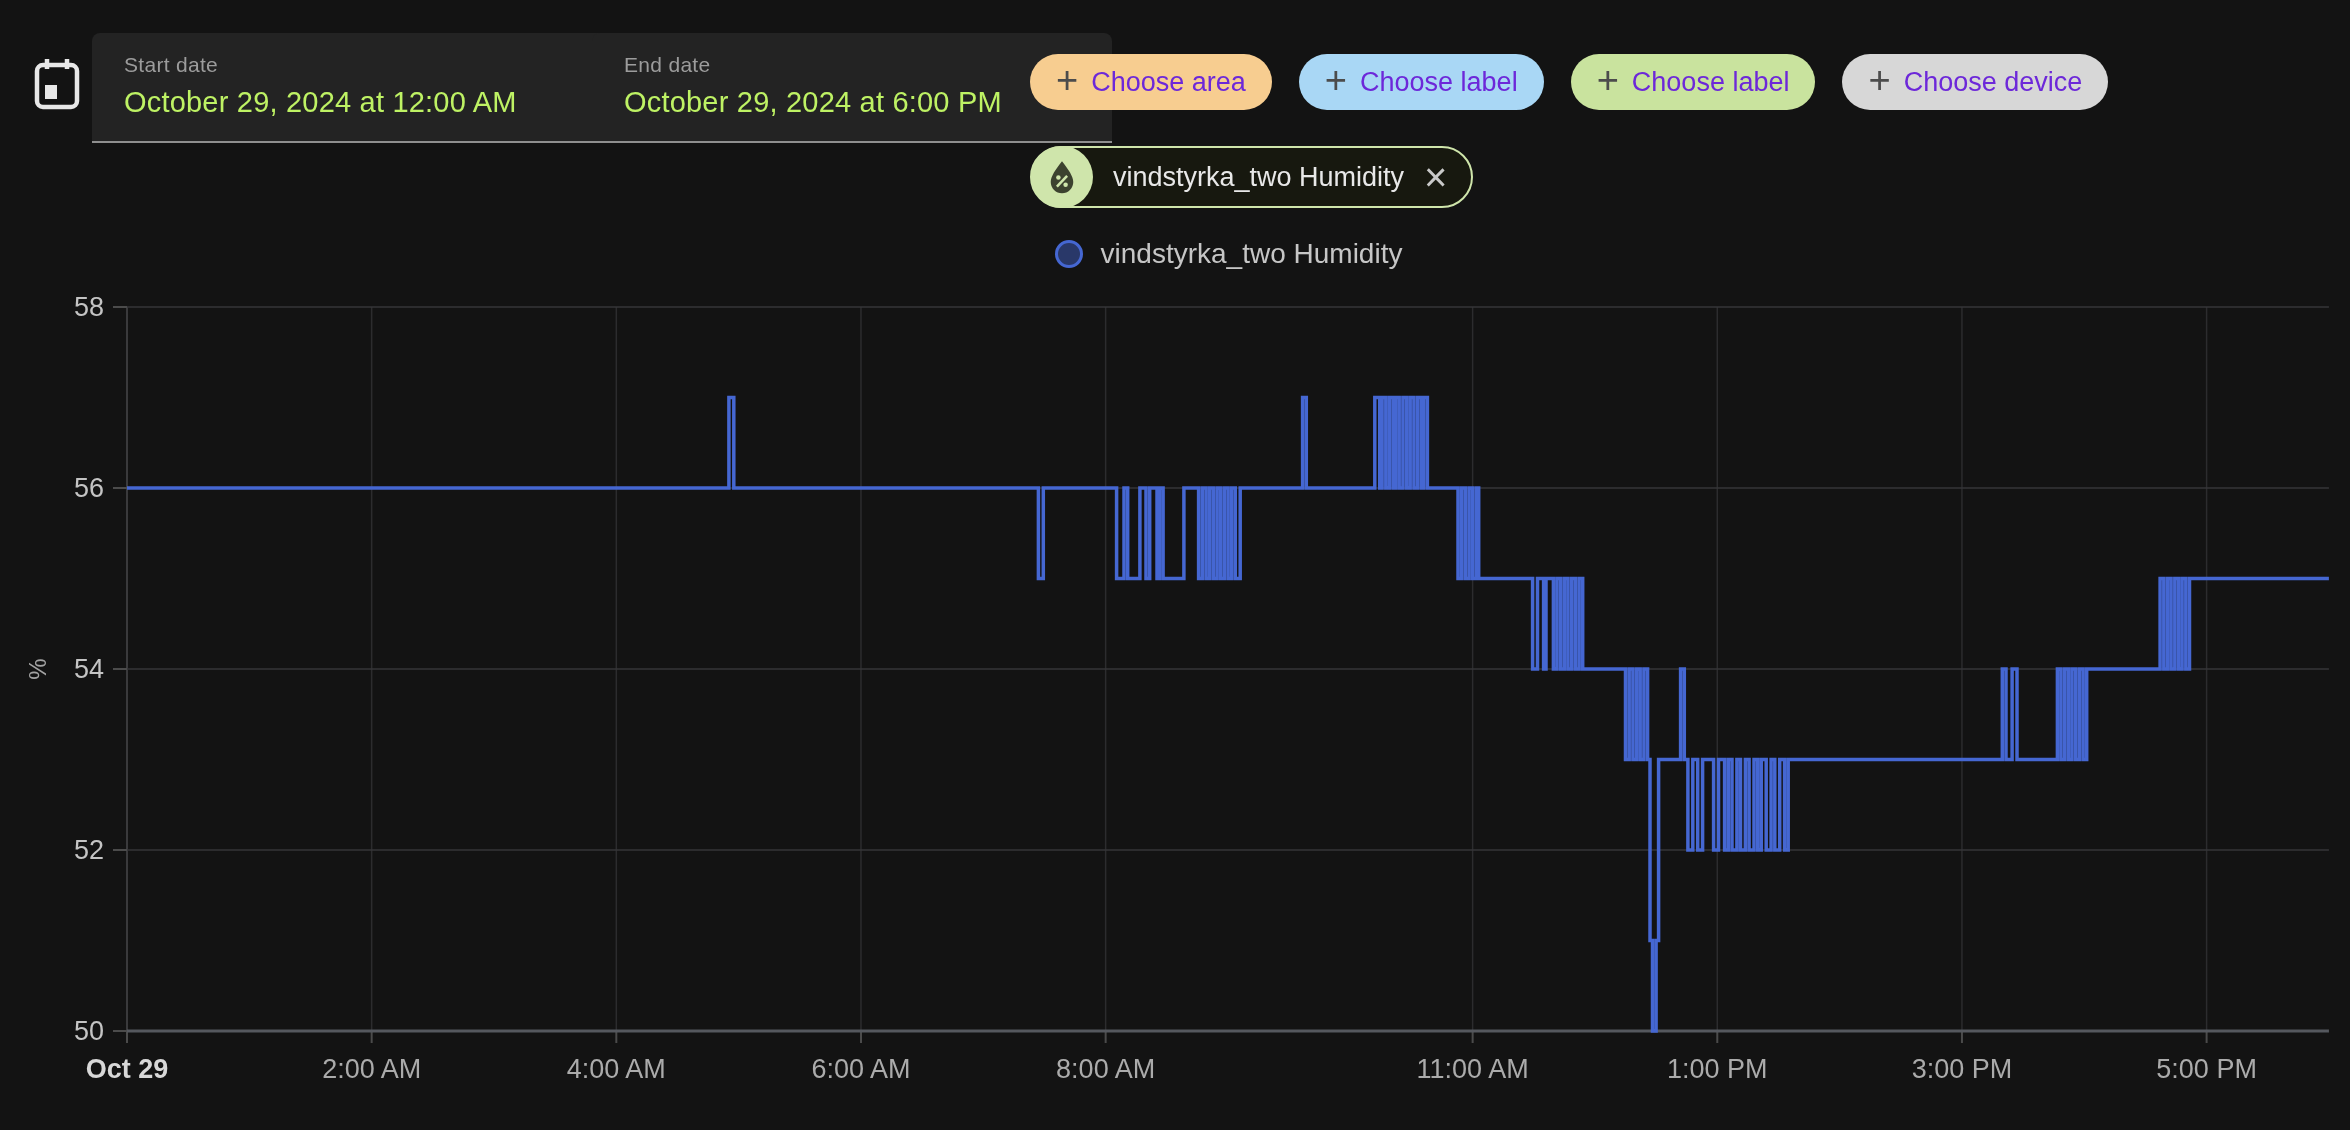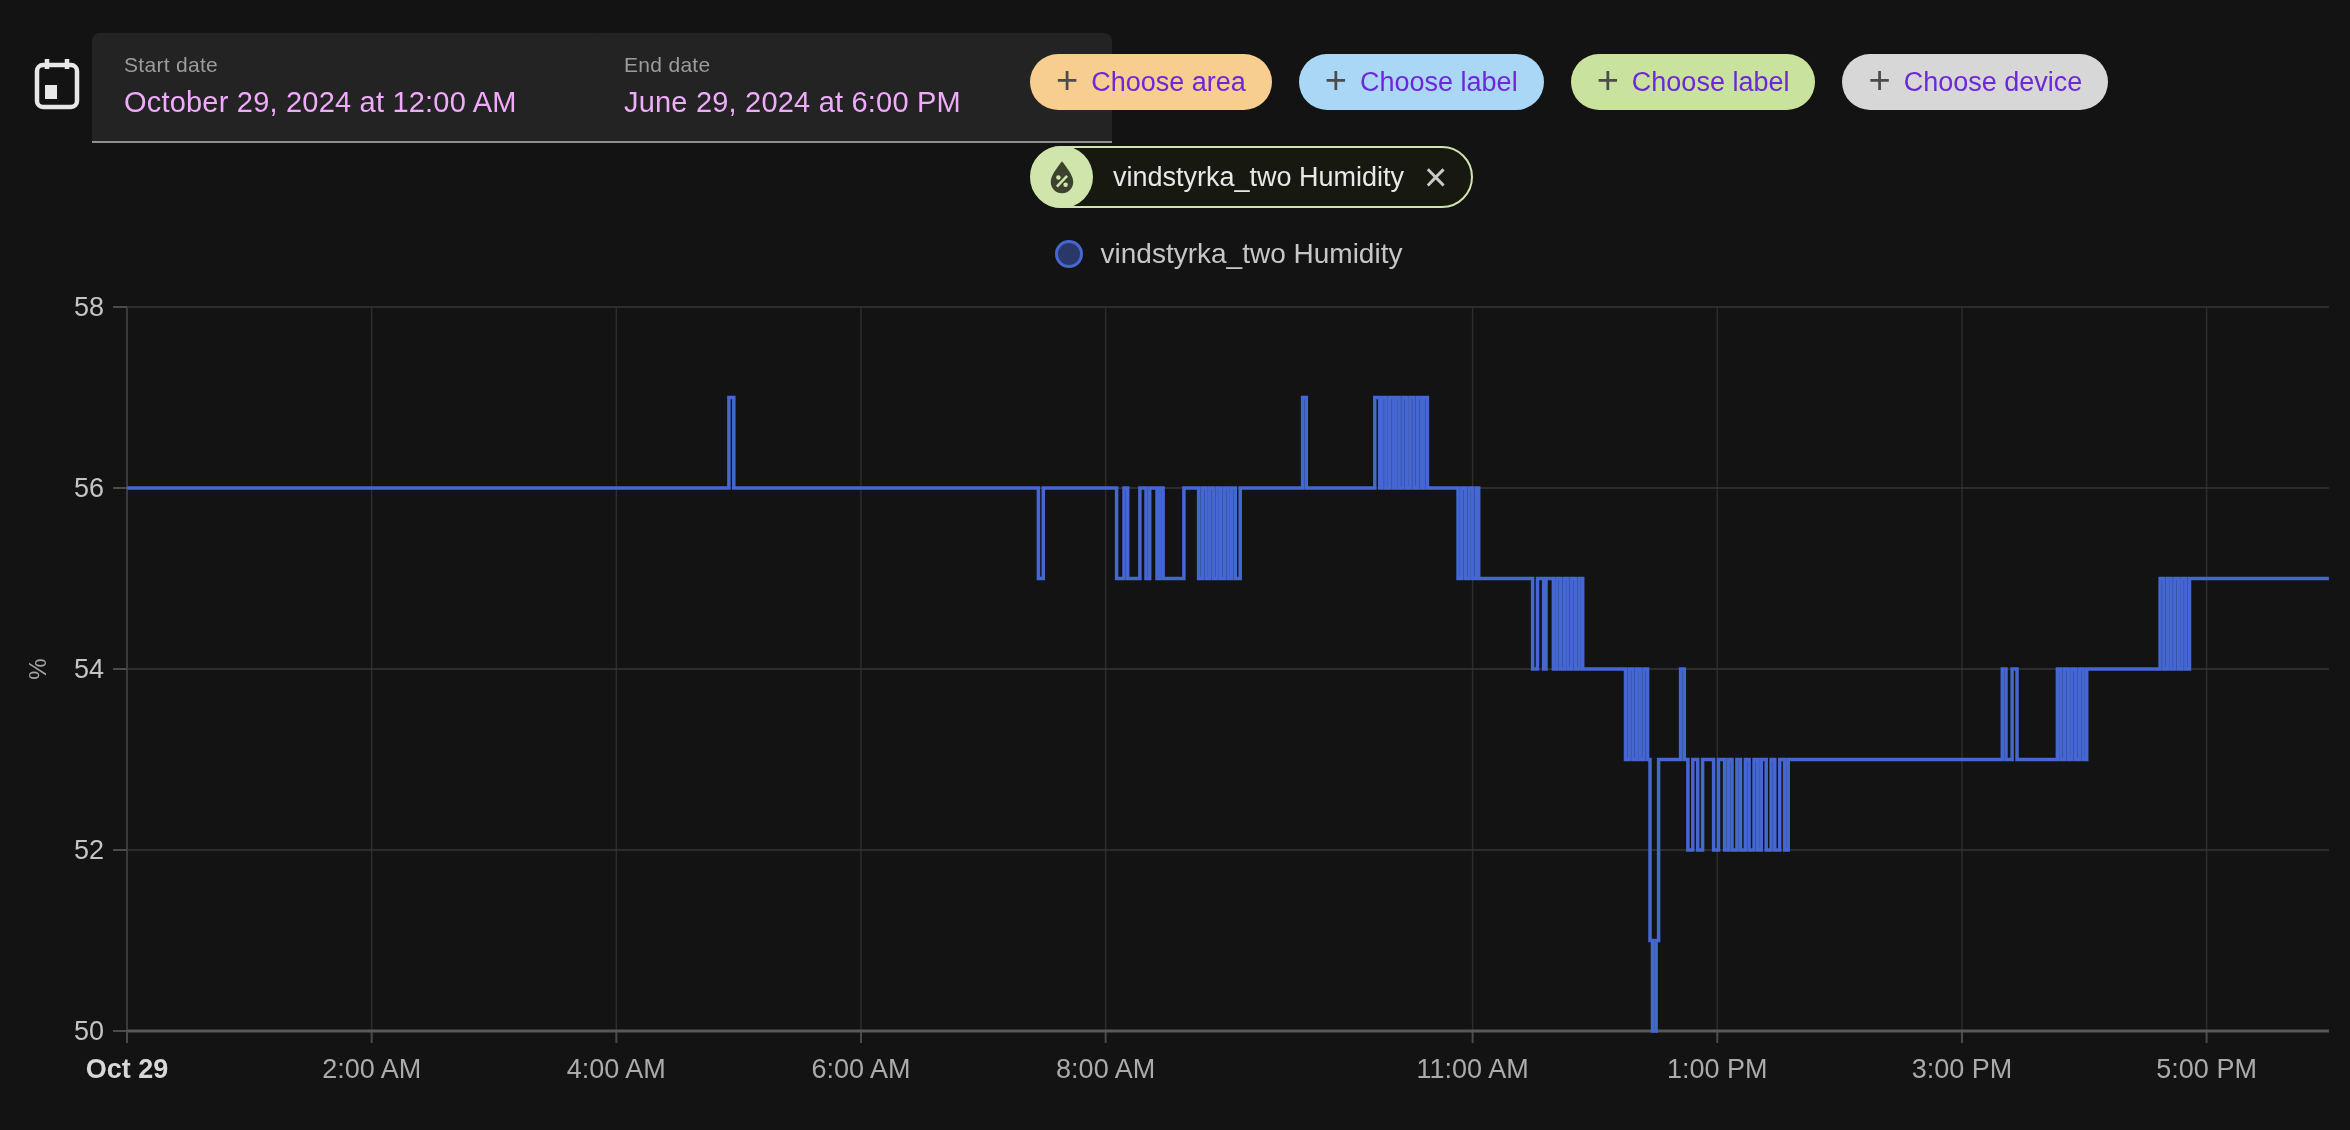--- a/index.html
+++ b/index.html
@@ -9,21 +9,21 @@
     font-family:"Liberation Sans","DejaVu Sans",sans-serif;
   }
   
   .date-field{
     position:absolute;top:33px;width:520px;height:110px;box-sizing:border-box;
     background:#232323;border-radius:8px 8px 0 0;
     border-bottom:2px solid #8f8f8f;
     padding:20px 32px;cursor:pointer;
   }
   .date-field .fld-label{font-size:21px;color:#9c9c9c;letter-spacing:.3px;}
-  .date-field .fld-value{margin-top:9px;font-size:29px;color:#f0abfc;letter-spacing:.2px;}
+  .date-field .fld-value{margin-top:9px;font-size:29px;color:#bef264;letter-spacing:.2px;}
   
   #chips-row{position:absolute;left:1030px;top:54px;display:flex;gap:27px;}
   .chip{
     height:56px;border-radius:28px;padding:0 26px;display:inline-flex;
     align-items:center;gap:13px;cursor:pointer;white-space:nowrap;
   }
   .chip .plus{font-size:38px;font-weight:400;color:#4c4c4c;line-height:1;margin-top:-4px;}
   .chip .chip-label{font-size:27px;font-weight:500;color:#6d28d9;}
   
   #entity-chip{
@@ -56,21 +56,21 @@
     <rect x="12" y="28" width="12" height="14" fill="#e8e8e8"></rect>
   </svg>
 
   <div class="date-field" style="left:92px;">
     <div class="fld-label">Start date</div>
     <div class="fld-value">October 29, 2024 at 12:00 AM</div>
   </div>
 
   <div class="date-field" style="left:549px;margin-left:43px;">
     <div class="fld-label">End date</div>
-    <div class="fld-value">June 29, 2024 at 6:00 PM</div>
+    <div class="fld-value">October 29, 2024 at 6:00 PM</div>
   </div>
 
   <div id="chips-row">
       <div class="chip" style="background: rgb(247, 205, 144);">
         <span class="plus">+</span>
         <span class="chip-label">Choose area</span>
       </div>
       <div class="chip" style="background: rgb(169, 215, 245);">
         <span class="plus">+</span>
         <span class="chip-label">Choose label</span>

